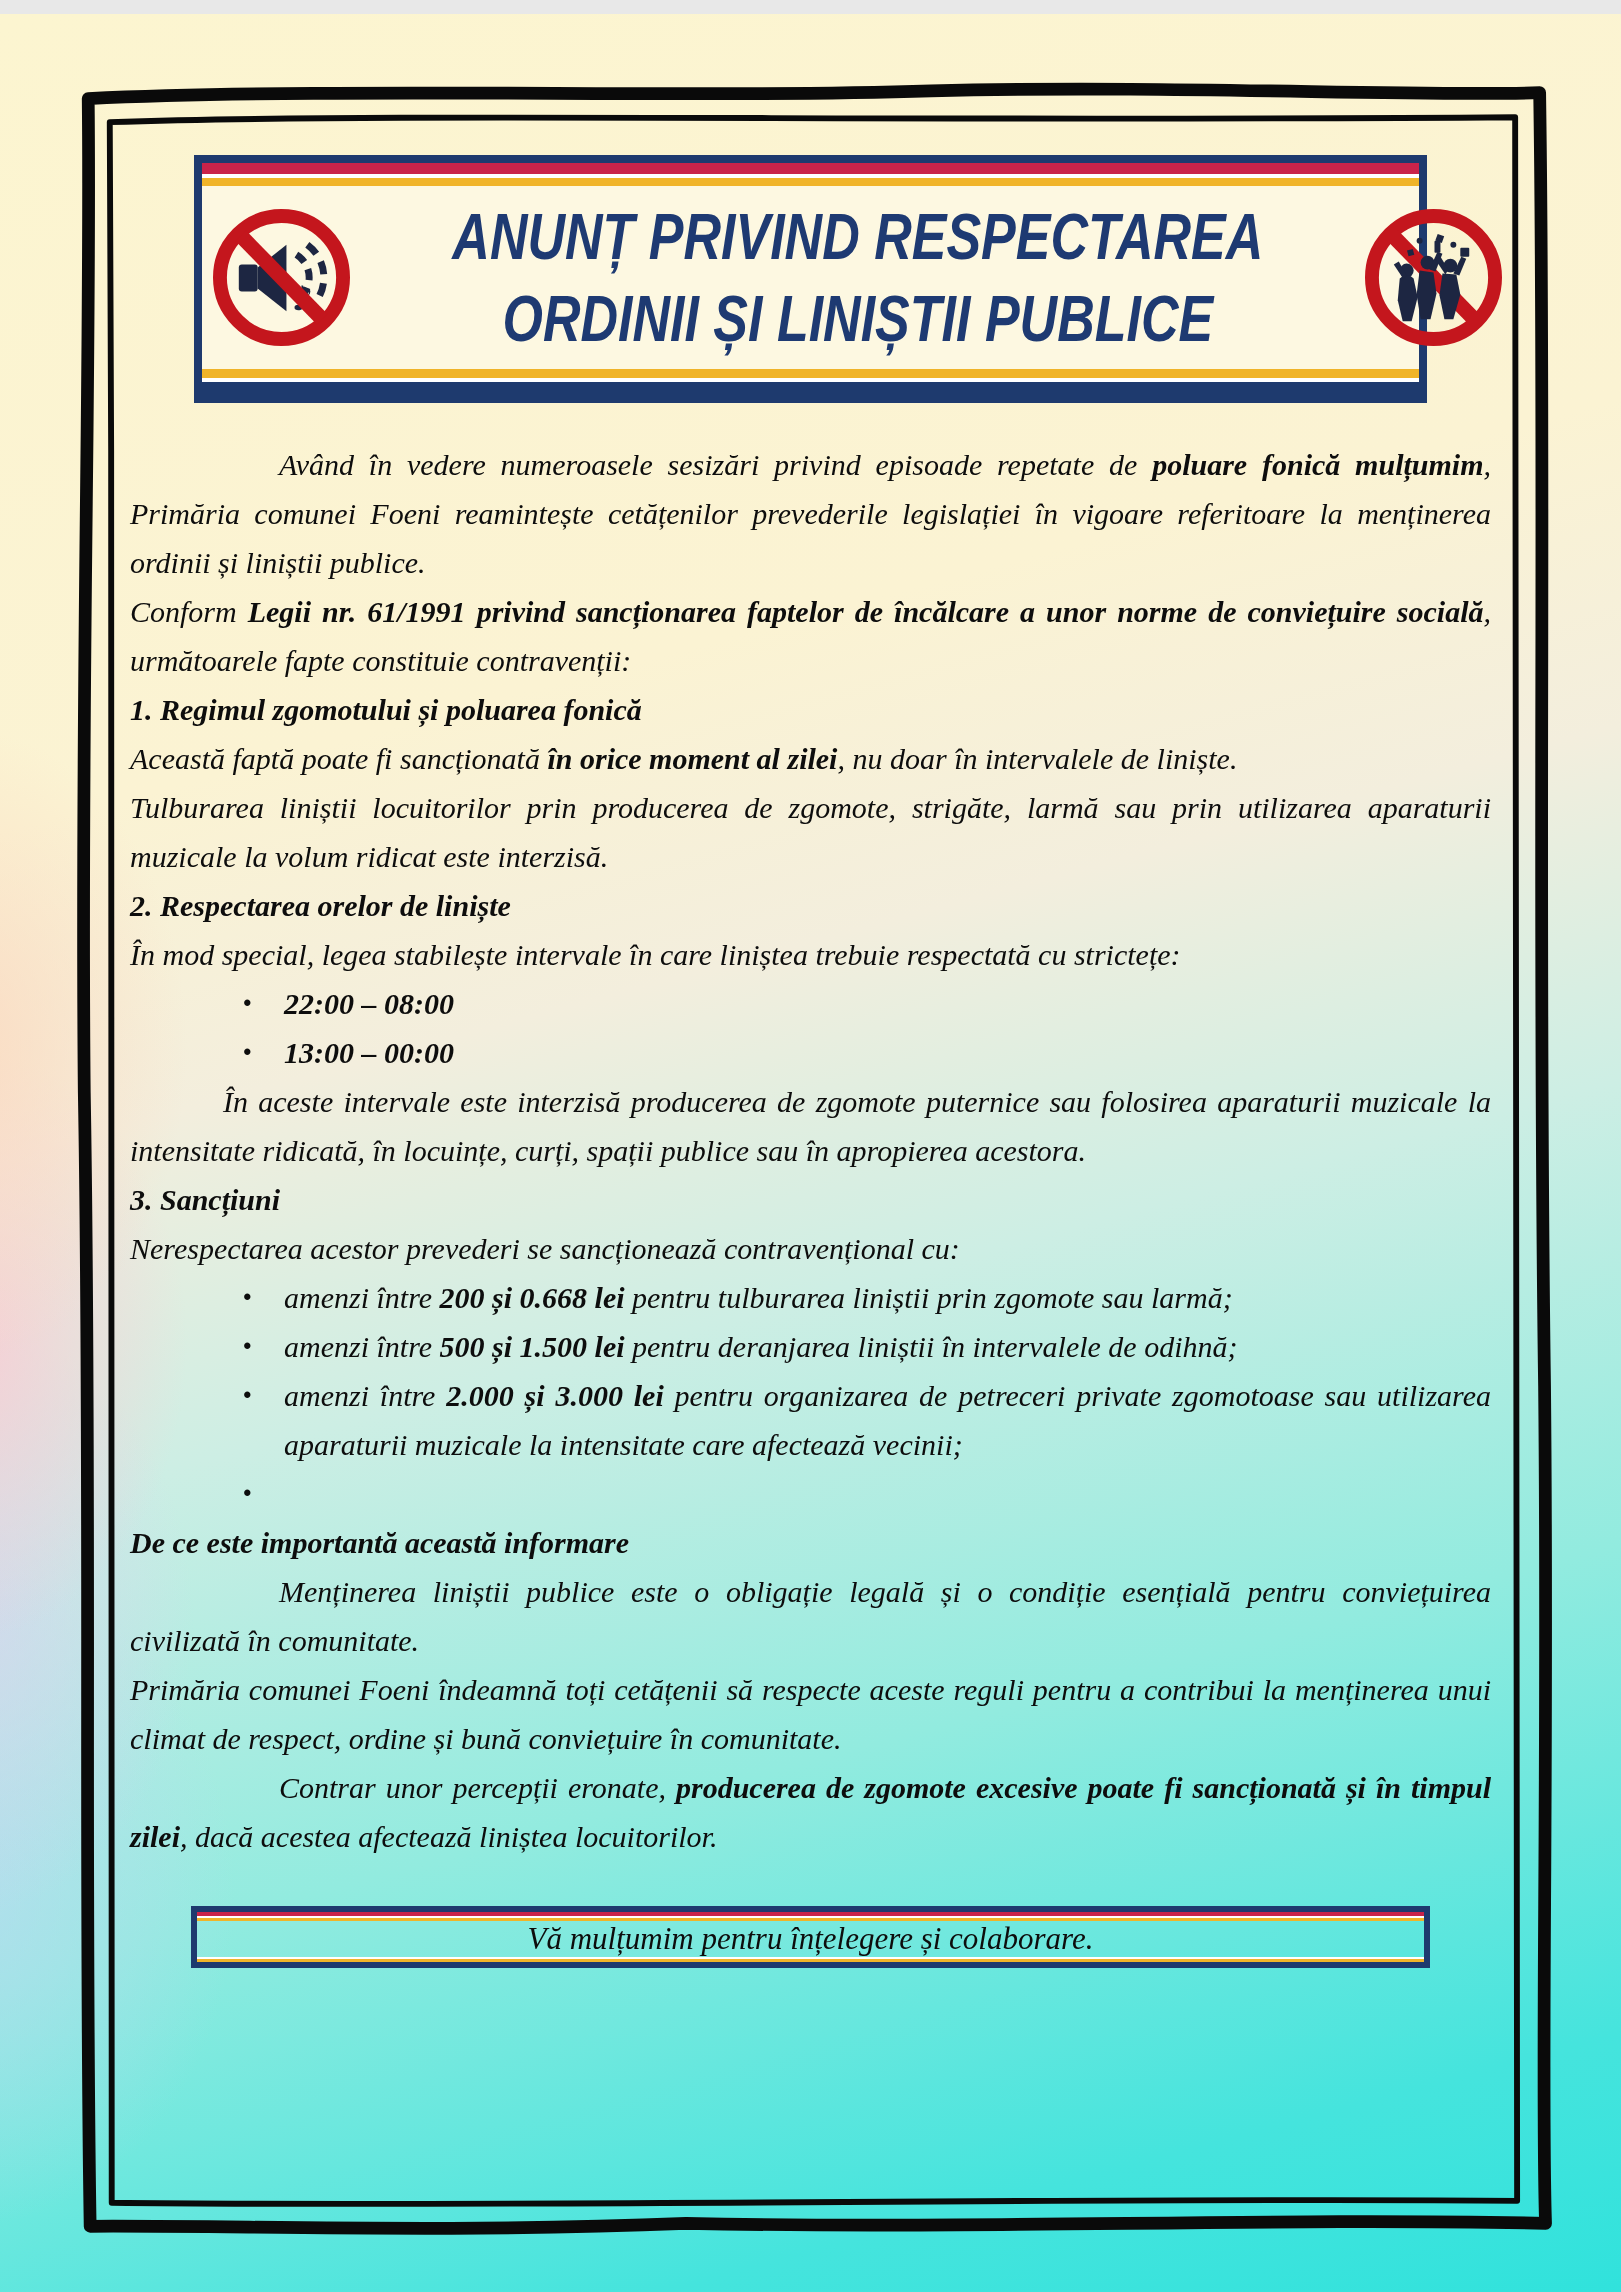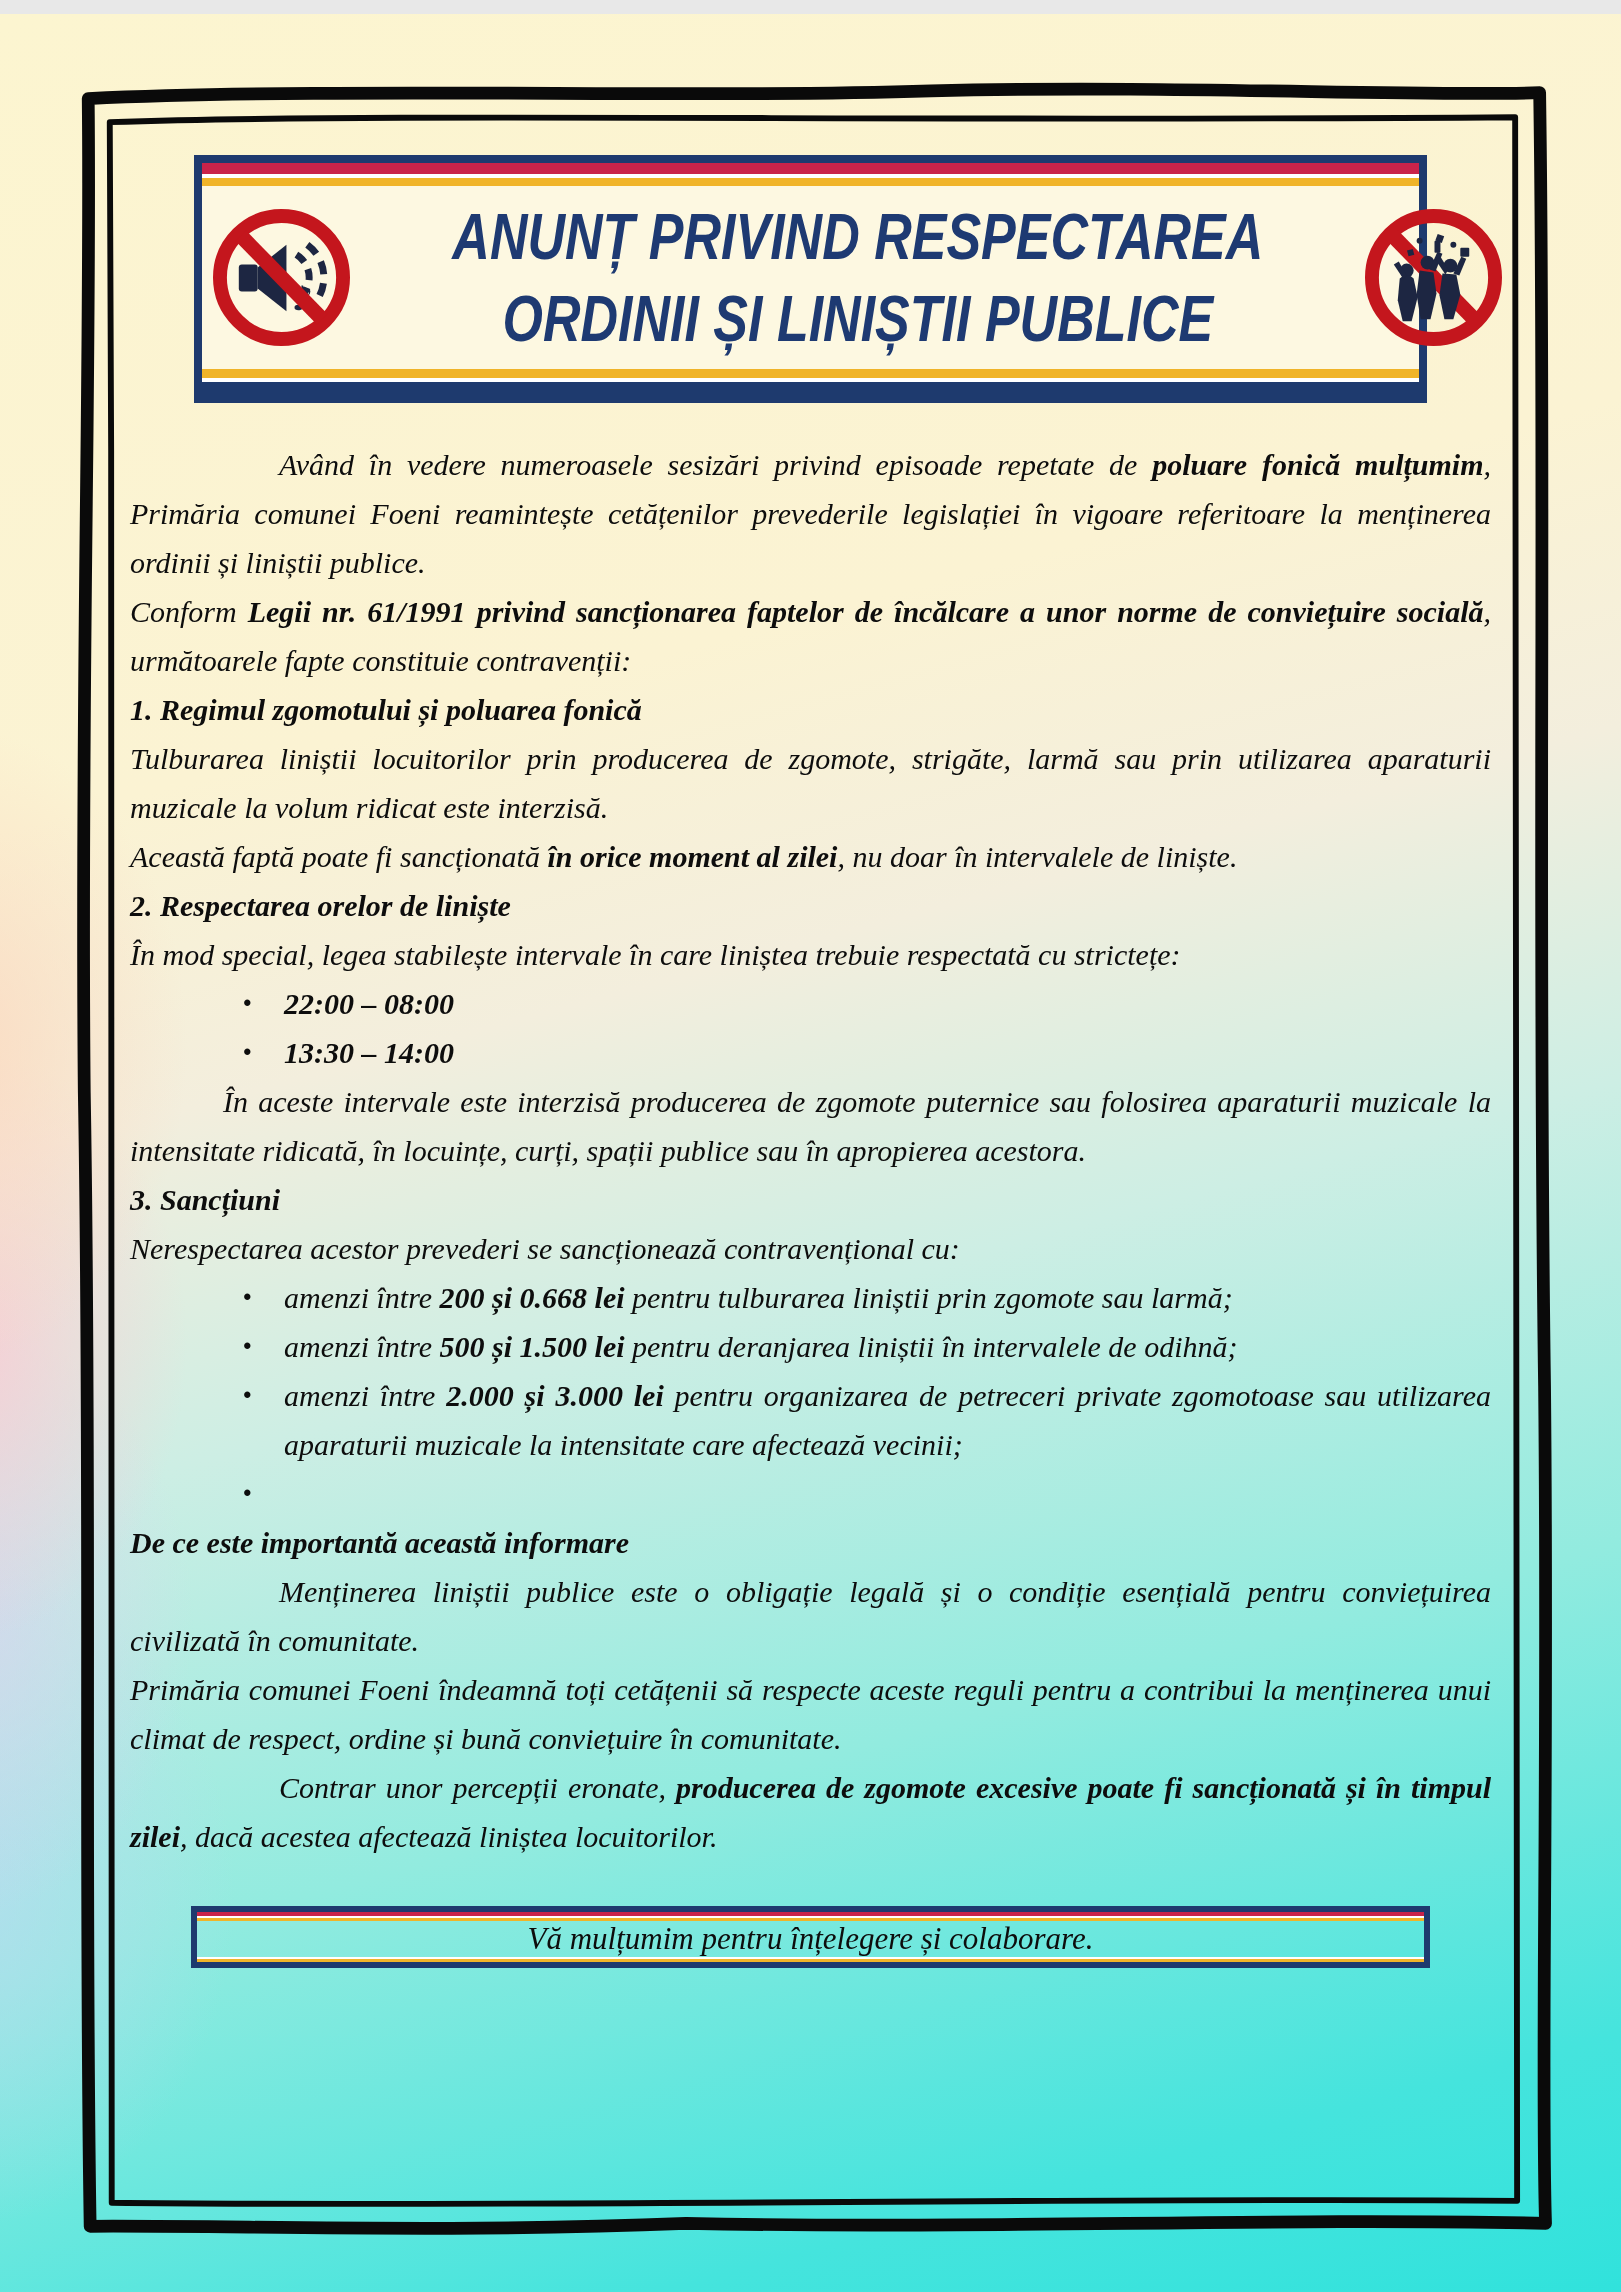--- a/index.html
+++ b/index.html
@@ -161,31 +161,31 @@
 
     <div class="st yellow"></div>
     <div class="st white"></div>
     <div class="st navy"></div>
   </div>
 
   <div class="content">
       <p class="para ind1"><span>Având în vedere numeroasele sesizări privind episoade repetate de </span><span class="b">poluare fonică mulțumim</span><span>, Primăria comunei Foeni reamintește cetățenilor prevederile legislației în vigoare referitoare la menținerea ordinii și liniștii publice.</span></p>
       <p class="para"><span>Conform </span><span class="b">Legii nr. 61/1991 privind sancționarea faptelor de încălcare a unor norme de conviețuire socială</span><span>, următoarele fapte constituie contravenții:</span></p>
       <p class="heading"><span class="b">1. Regimul zgomotului și poluarea fonică</span></p>
+      <p class="para"><span>Această faptă poate fi sancționată </span><span class="b">în orice moment al zilei</span><span>, nu doar în intervalele de liniște.</span></p>
       <p class="para"><span>Tulburarea liniștii locuitorilor prin producerea de zgomote, strigăte, larmă sau prin utilizarea aparaturii muzicale la volum ridicat este interzisă.</span></p>
-      <p class="para"><span>Această faptă poate fi sancționată </span><span class="b">în orice moment al zilei</span><span>, nu doar în intervalele de liniște.</span></p>
       <p class="heading"><span class="b">2. Respectarea orelor de liniște</span></p>
       <p class="para"><span>În mod special, legea stabilește intervale în care liniștea trebuie respectată cu strictețe:</span></p>
       <div class="bullet">
         <span class="dot">•</span>
         <span class="bullet-text"><span class="b">22:00 – 08:00</span></span>
       </div>
       <div class="bullet">
         <span class="dot">•</span>
-        <span class="bullet-text"><span class="b">13:30 – 14:00</span></span>
+        <span class="bullet-text"><span class="b">13:00 – 00:00</span></span>
       </div>
       <p class="para ind2"><span>În aceste intervale este interzisă producerea de zgomote puternice sau folosirea aparaturii muzicale la intensitate ridicată, în locuințe, curți, spații publice sau în apropierea acestora.</span></p>
       <p class="heading"><span class="b">3. Sancțiuni</span></p>
       <p class="para"><span>Nerespectarea acestor prevederi se sancționează contravențional cu:</span></p>
       <div class="bullet">
         <span class="dot">•</span>
         <span class="bullet-text"><span>amenzi între </span><span class="b">200 și 0.668 lei</span><span> pentru tulburarea liniștii prin zgomote sau larmă;</span></span>
       </div>
       <div class="bullet">
         <span class="dot">•</span>

